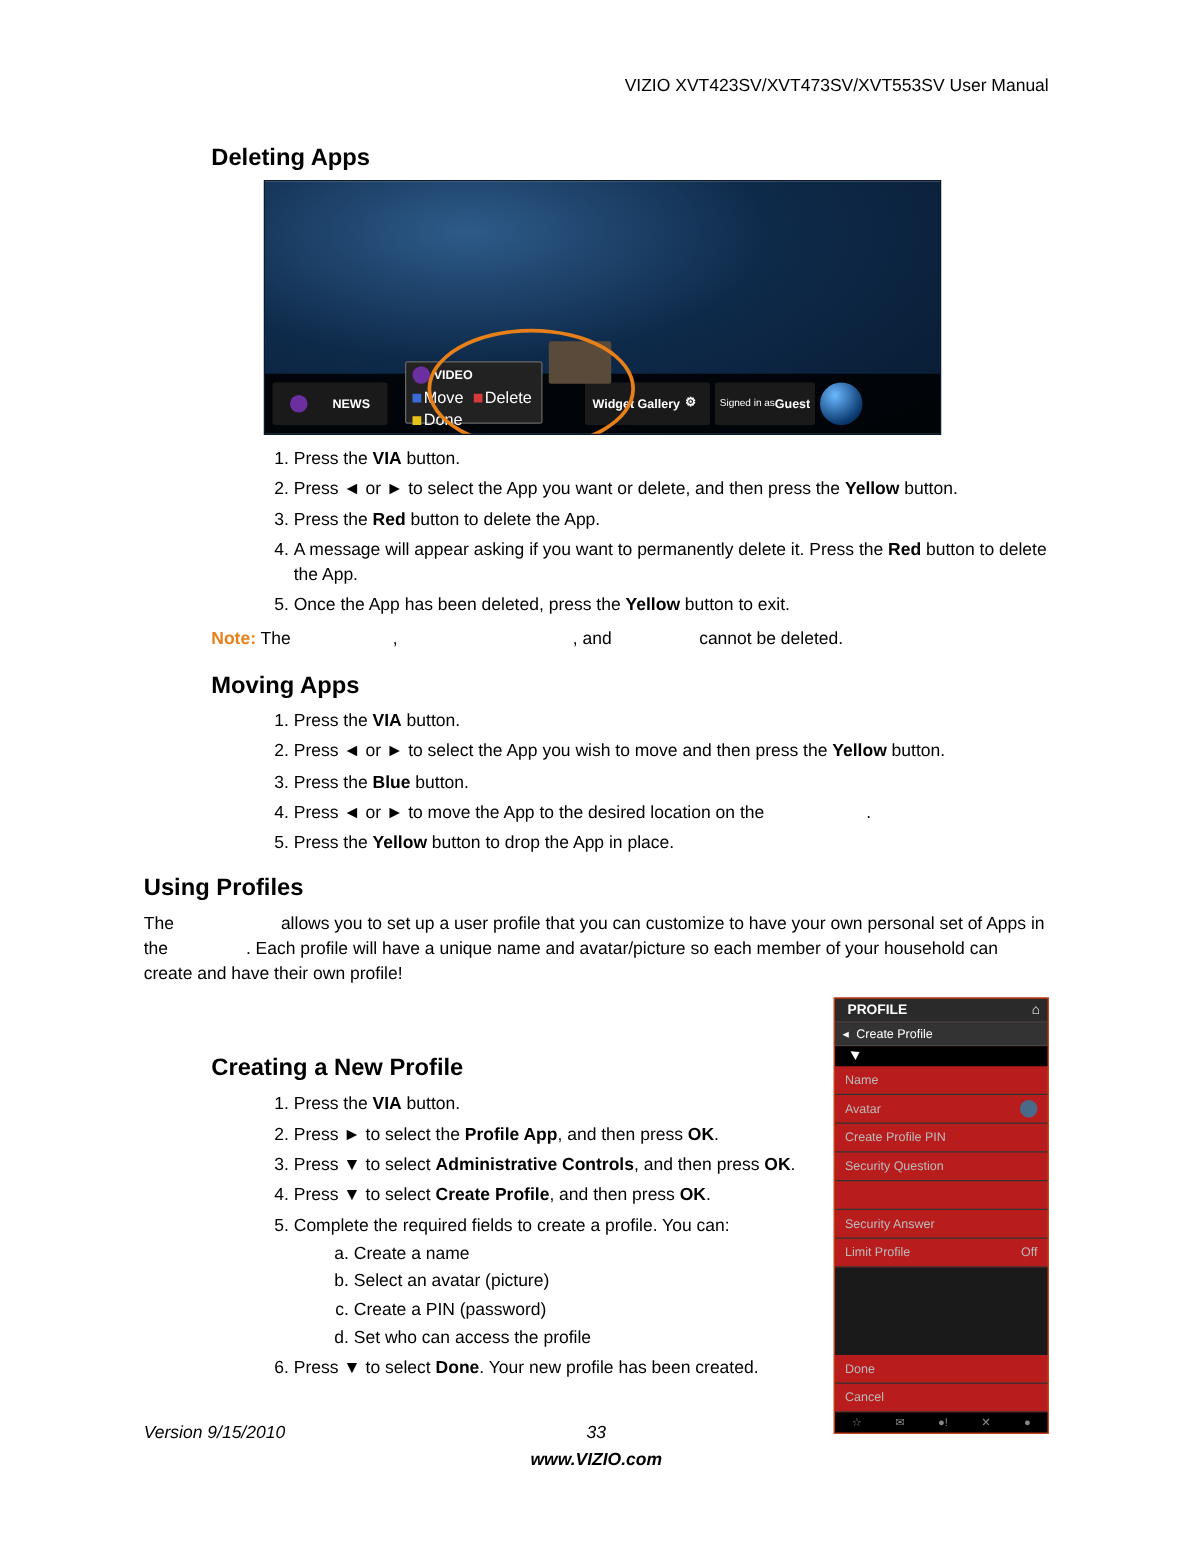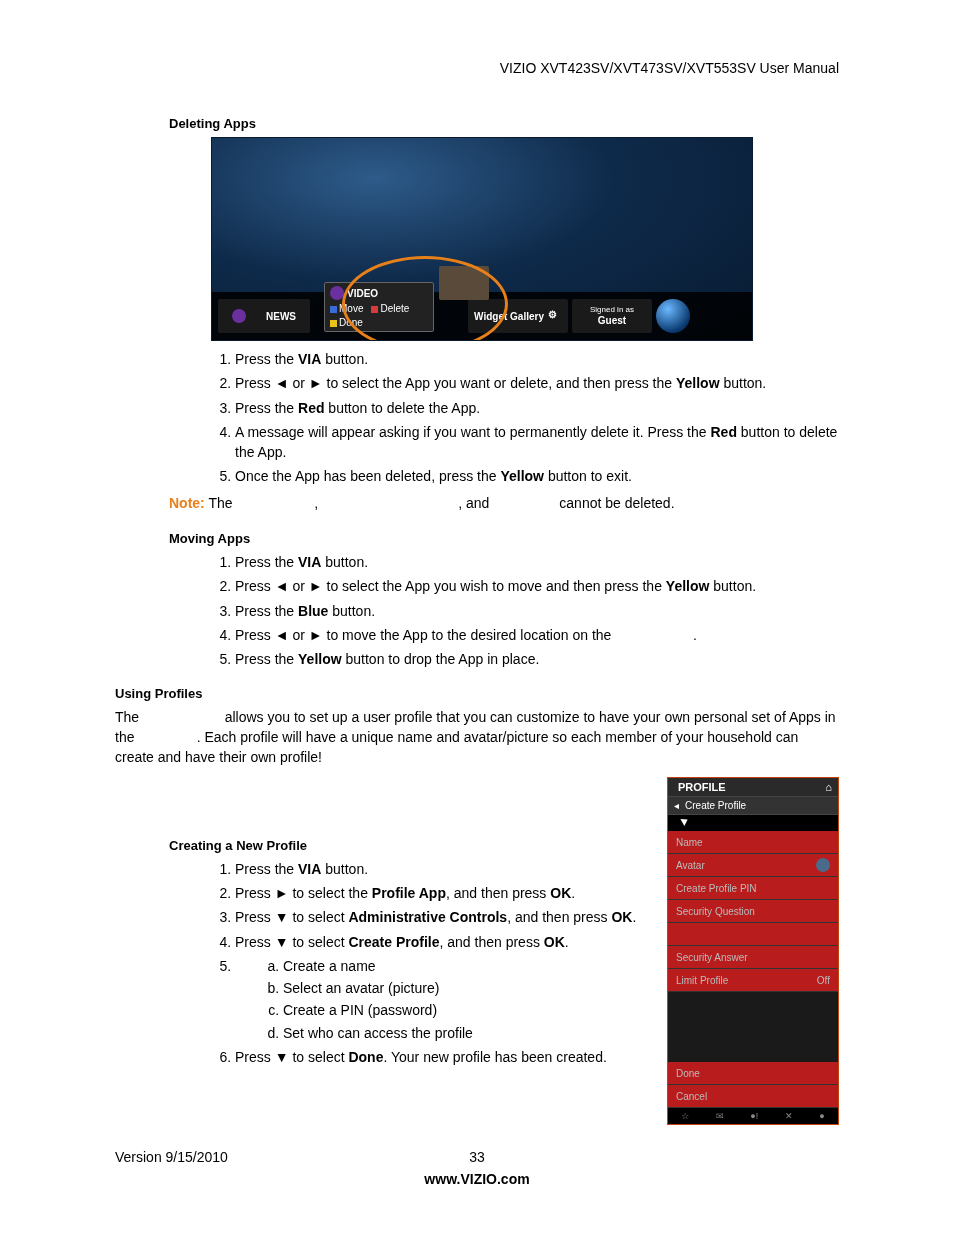--- a/index.html
+++ b/index.html
@@ -17,21 +17,21 @@
   .page {
     padding: 60px 115px 0 115px;
   }
   .header-right {
     text-align: right;
     margin-bottom: 40px;
     font-size: 14px;
   }
   .section-heading {
     font-weight: bold;
-    font-size: 13px;
+    font-size: 19px;
     margin: 6px 0 6px 54px;
   }
   .section-heading.nomargin {
     margin-left: 0;
   }
   .screenshot1 {
     width: 540px;
     height: 202px;
     margin: 6px 0 8px 96px;
     background: radial-gradient(ellipse at 30% 20%, #2e5b8a 0%, #0e2a4a 45%, #081a30 100%);
@@ -71,21 +71,21 @@
     background: #1a1a1a;
     width: 100px;
     gap: 4px;
   }
   .dock .gear {
     width: 14px; height: 14px; display:inline-block;
   }
   .dock .signed {
     background: #1a1a1a;
     width: 80px;
-    flex-direction: column;
+    flex-direction: row;
     font-size: 8px;
     font-weight: normal;
     line-height: 1.1;
   }
   .dock .signed .guest { font-weight: bold; font-size: 10px; }
   .dock .globe {
     width: 34px; height: 34px; border-radius: 50%;
     background: radial-gradient(circle at 35% 30%, #6bb8ff, #0a3a70 70%, #021830);
   }
   .dock .video-stack {
@@ -112,21 +112,21 @@
     background: #222;
     border: 1px solid #666;
     border-radius: 2px;
     color: #fff;
     font-size: 9px;
     padding: 3px 5px;
     box-sizing: border-box;
     margin-top: 21px;
   }
   .video-card .vt { font-weight: bold; font-size:10px; display:flex; align-items:center; gap:3px;}
-  .video-card .row { display:flex; gap:8px; margin-top:3px; font-size:10px;}
+  .video-card .row { display:flex; gap:8px; margin-top:3px; font-size:13px;}
   .sq { width:7px; height:7px; display:inline-block; margin-right:2px; vertical-align:middle;}
   .sq.blue{background:#3b6bd6;} .sq.red{background:#d63b3b;} .sq.yellow{background:#e8c21a;}
   .thumbs { position:absolute; left: 125px; top:5px; width:50px; height:34px; background:#5a4a3a; border-radius:2px; }
   ol.steps {
     margin: 4px 0 4px 96px;
     padding-left: 24px;
   }
   ol.steps > li {
     margin: 4px 0;
     line-height: 1.45;
@@ -190,22 +190,23 @@
     width:14px; height:14px; border-radius:50%; background:#4a6a8a;
   }
   .profile-shot .bottombar {
     display:flex; justify-content:space-around;
     background:#000; padding:3px 0;
   }
   .profile-shot .bottombar span { color:#888; font-size:9px; }
   .footer {
     position: absolute;
     left: 115px; right: 115px;
-    bottom: 48px;
+    bottom: 60px;
     font-size: 14px;
+    font-style: italic;
   }
   .footer .frow {
     display: flex;
     justify-content: space-between;
   }
   .footer .center {
     text-align: center;
     font-weight: bold;
     margin-top: 6px;
   }
@@ -280,21 +281,21 @@
   </div>
 
   <div class="row-flex">
     <div class="left">
       <div class="section-heading">Creating a New Profile</div>
       <ol class="steps">
         <li><span>Press the </span><b>VIA</b><span> button.</span></li>
         <li><span>Press ► to select the </span><b>Profile App</b><span>, and then press </span><b>OK</b><span>.</span></li>
         <li><span>Press ▼ to select </span><b>Administrative Controls</b><span>, and then press </span><b>OK</b><span>.</span></li>
         <li><span>Press ▼ to select </span><b>Create Profile</b><span>, and then press </span><b>OK</b><span>.</span></li>
-        <li>
+        <li><span>Complete the required fields to create a profile. You can:</span>
           <ol class="subs">
             <li>Create a name</li>
             <li>Select an avatar (picture)</li>
             <li>Create a PIN (password)</li>
             <li>Set who can access the profile</li>
           </ol>
         </li>
         <li><span>Press ▼ to select </span><b>Done</b><span>. Your new profile has been created.</span></li>
       </ol>
     </div>

